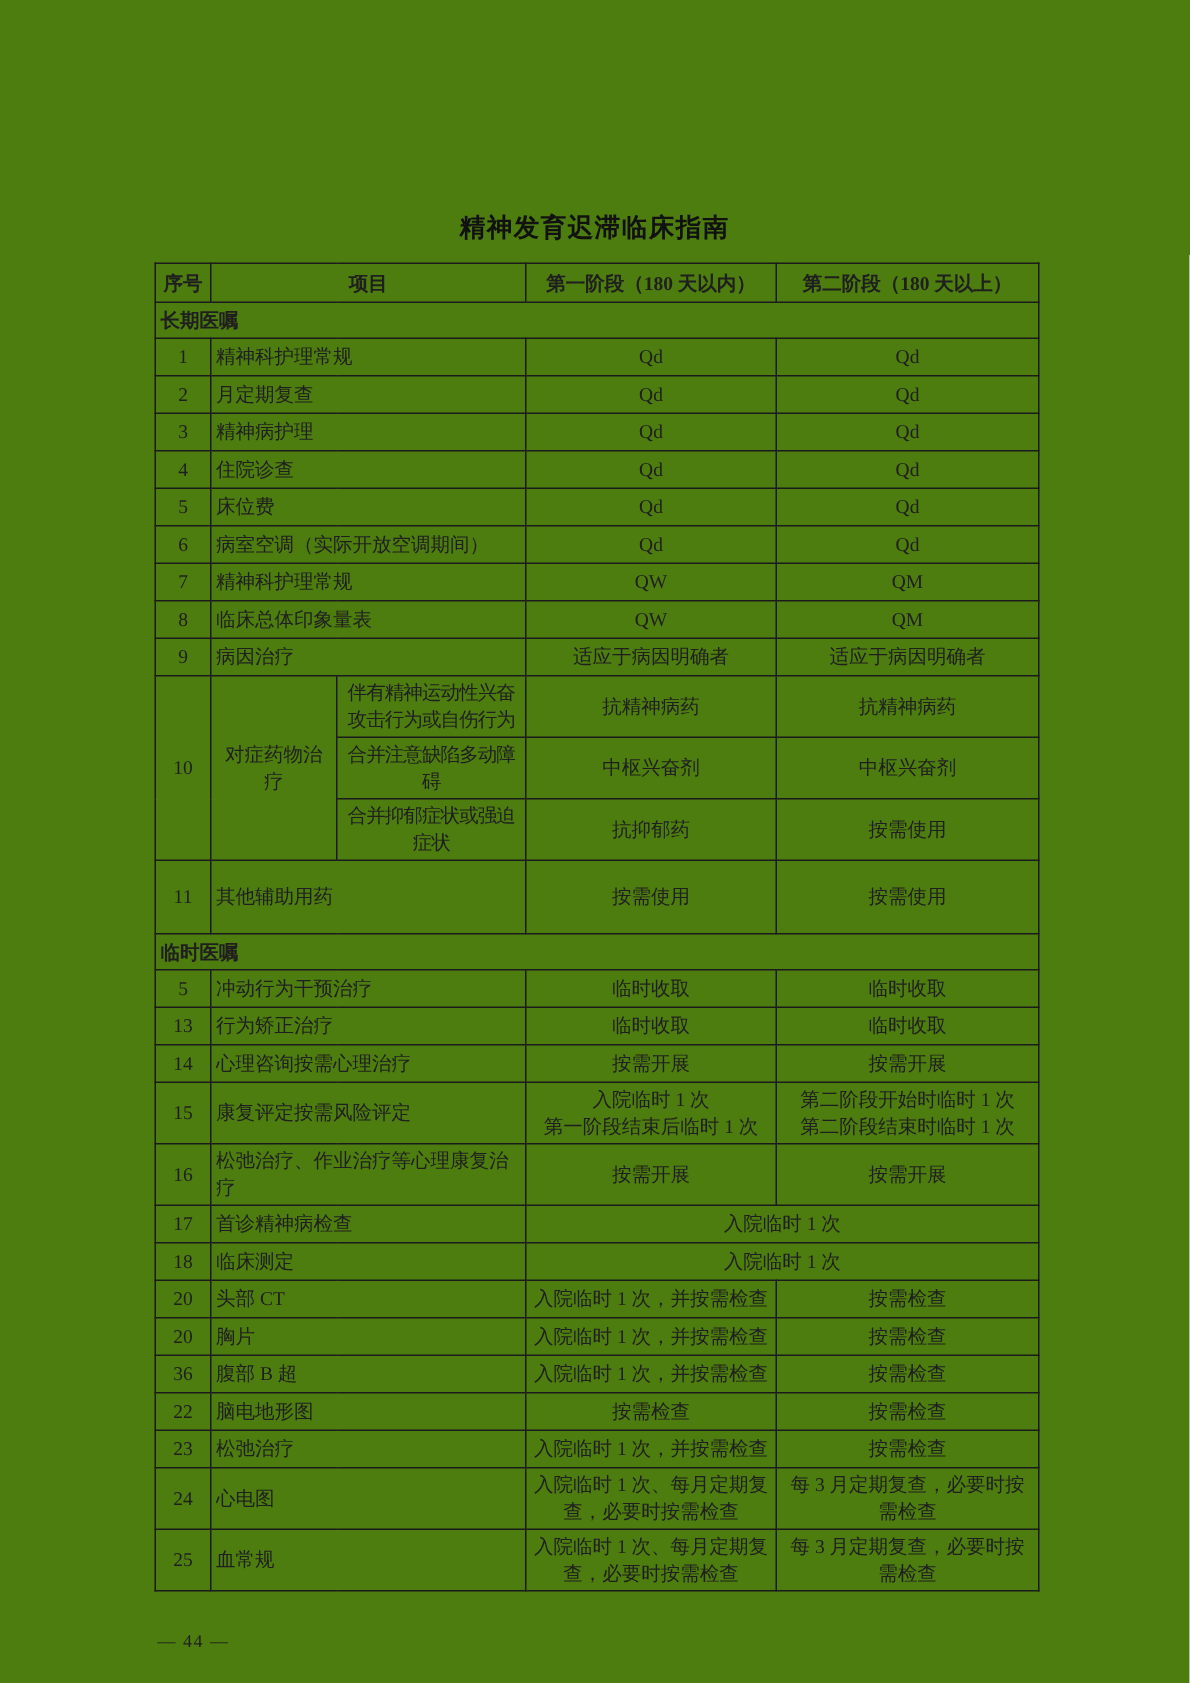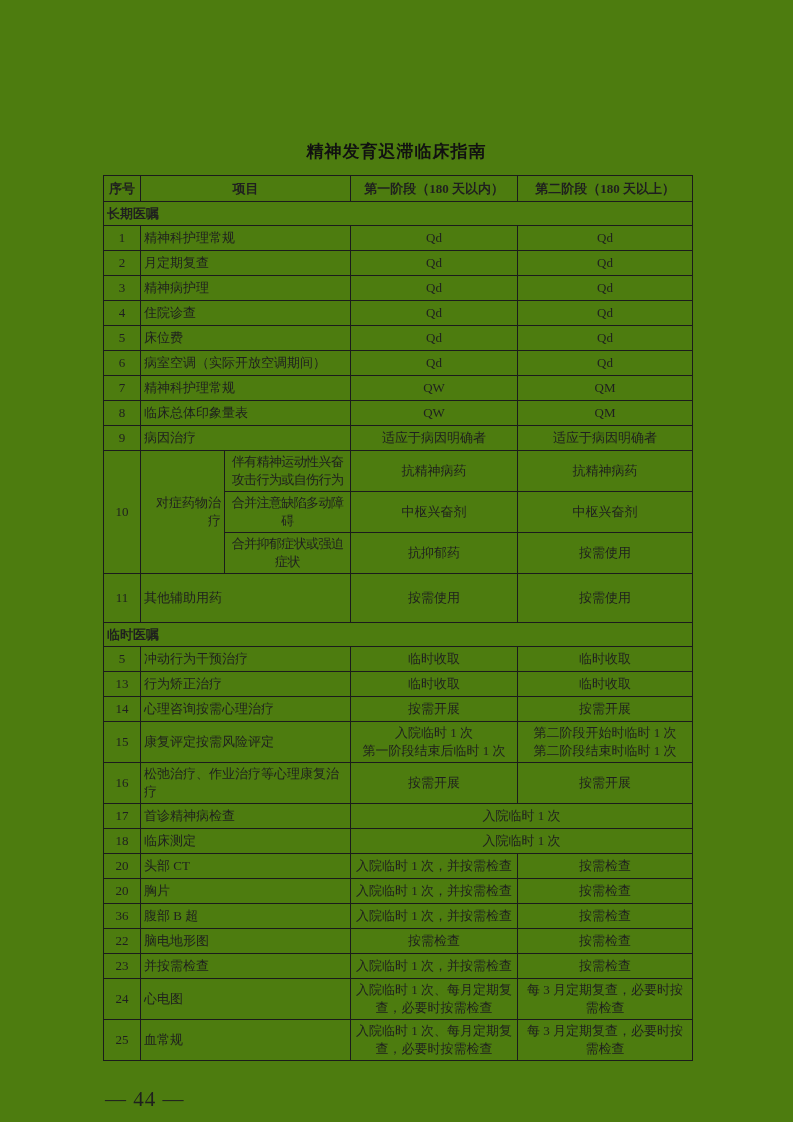--- a/index.html
+++ b/index.html
@@ -59,37 +59,37 @@
   }
   td.no{
     text-align:center;
     height:20px;
   }
   td.item{
     text-align:left;
     white-space:nowrap;
   }
   td.group-item{
-    text-align:right;
+    text-align:center;
     white-space:nowrap;
   }
   td.cond{
     text-align:center;
     font-size:12.5px;
     letter-spacing:-0.6px;
     line-height:17px;
     padding:2px 2px;
   }
   td.phase{
     text-align:center;
   }
   tr.h48 td{height:44px;}
   .page-number{
     margin:26px 0 0 105px;
-    font-size:21px;
+    font-size:12px;
     letter-spacing:1px;
     color:#1f1f1f;
   }
 </style>
 </head>
 <body>
 
 <div class="page">
 
   <h1 class="doc-title">精神发育迟滞临床指南</h1>
@@ -256,21 +256,21 @@
             <td class="phase">按需检查</td>
           </tr>
           <tr>
             <td class="no">22</td>
             <td class="item" colspan="2">脑电地形图</td>
             <td class="phase">按需检查</td>
             <td class="phase">按需检查</td>
           </tr>
           <tr>
             <td class="no">23</td>
-            <td class="item" colspan="2">并按需检查</td>
+            <td class="item" colspan="2">松弛治疗</td>
             <td class="phase">入院临时 1 次，并按需检查</td>
             <td class="phase">按需检查</td>
           </tr>
           <tr>
             <td class="no">24</td>
             <td class="item" colspan="2">心电图</td>
             <td class="phase">入院临时 1 次、每月定期复查，必要时按需检查</td>
             <td class="phase">每 3 月定期复查，必要时按需检查</td>
           </tr>
           <tr>

